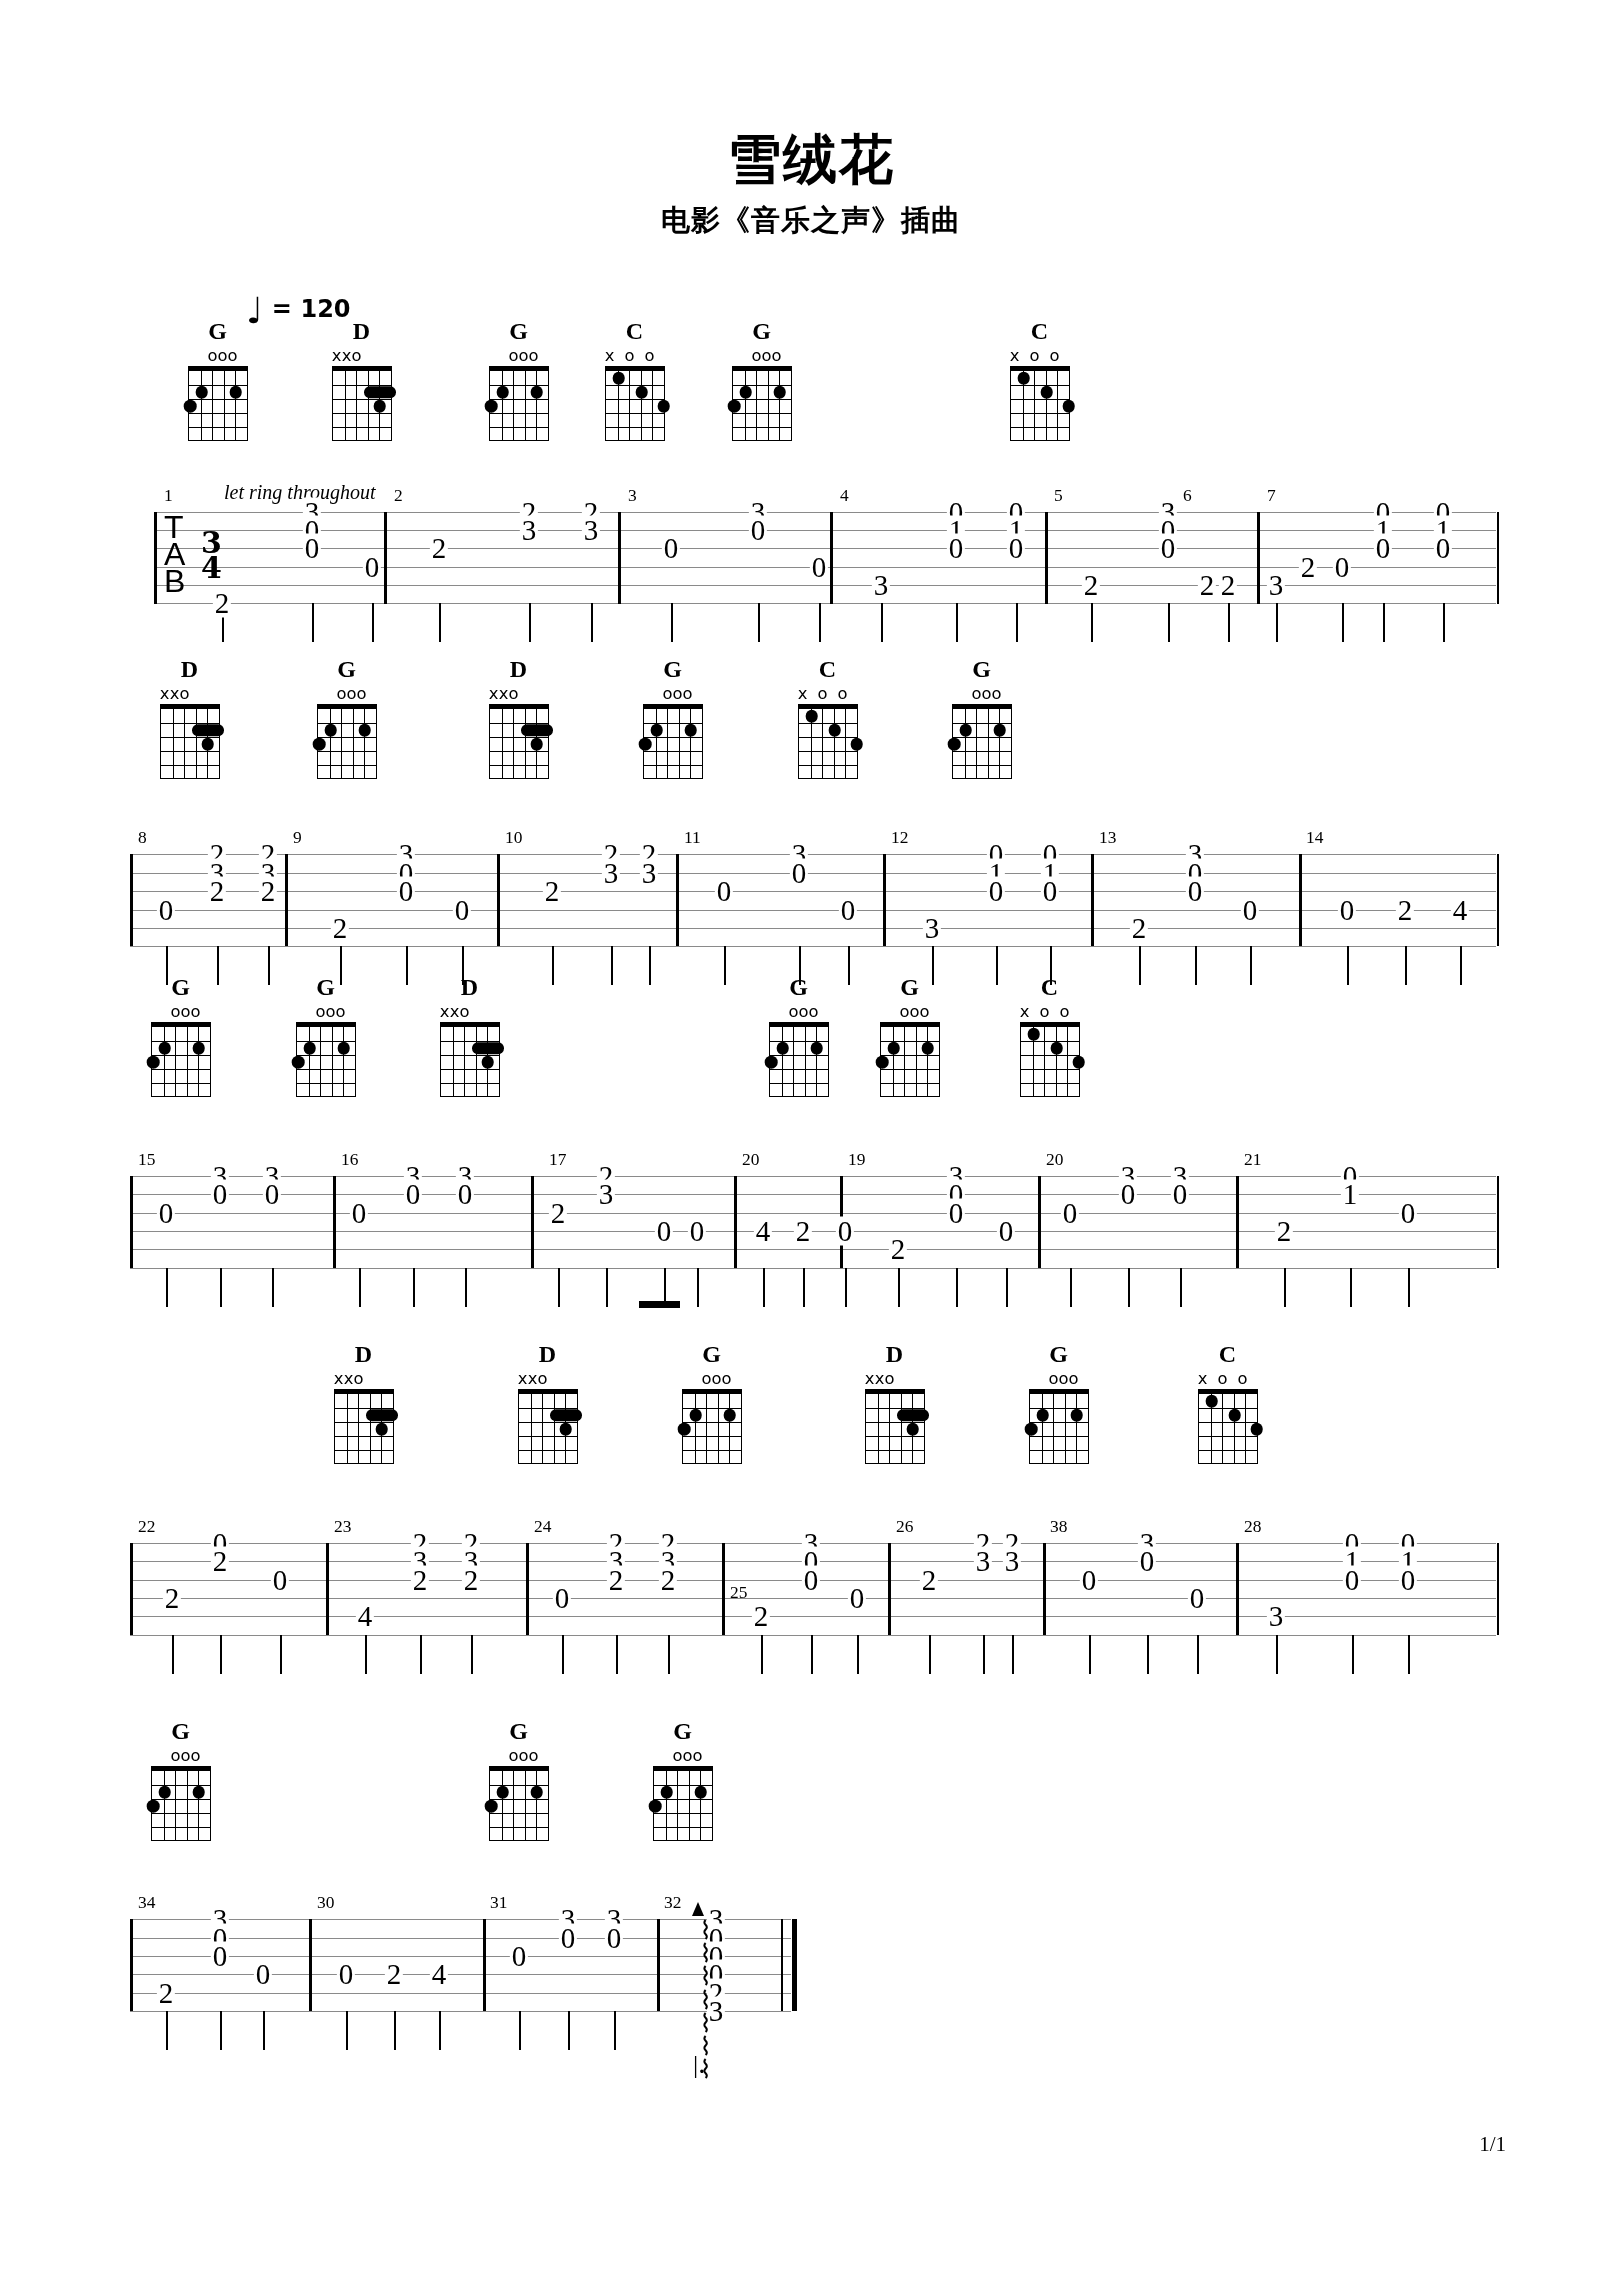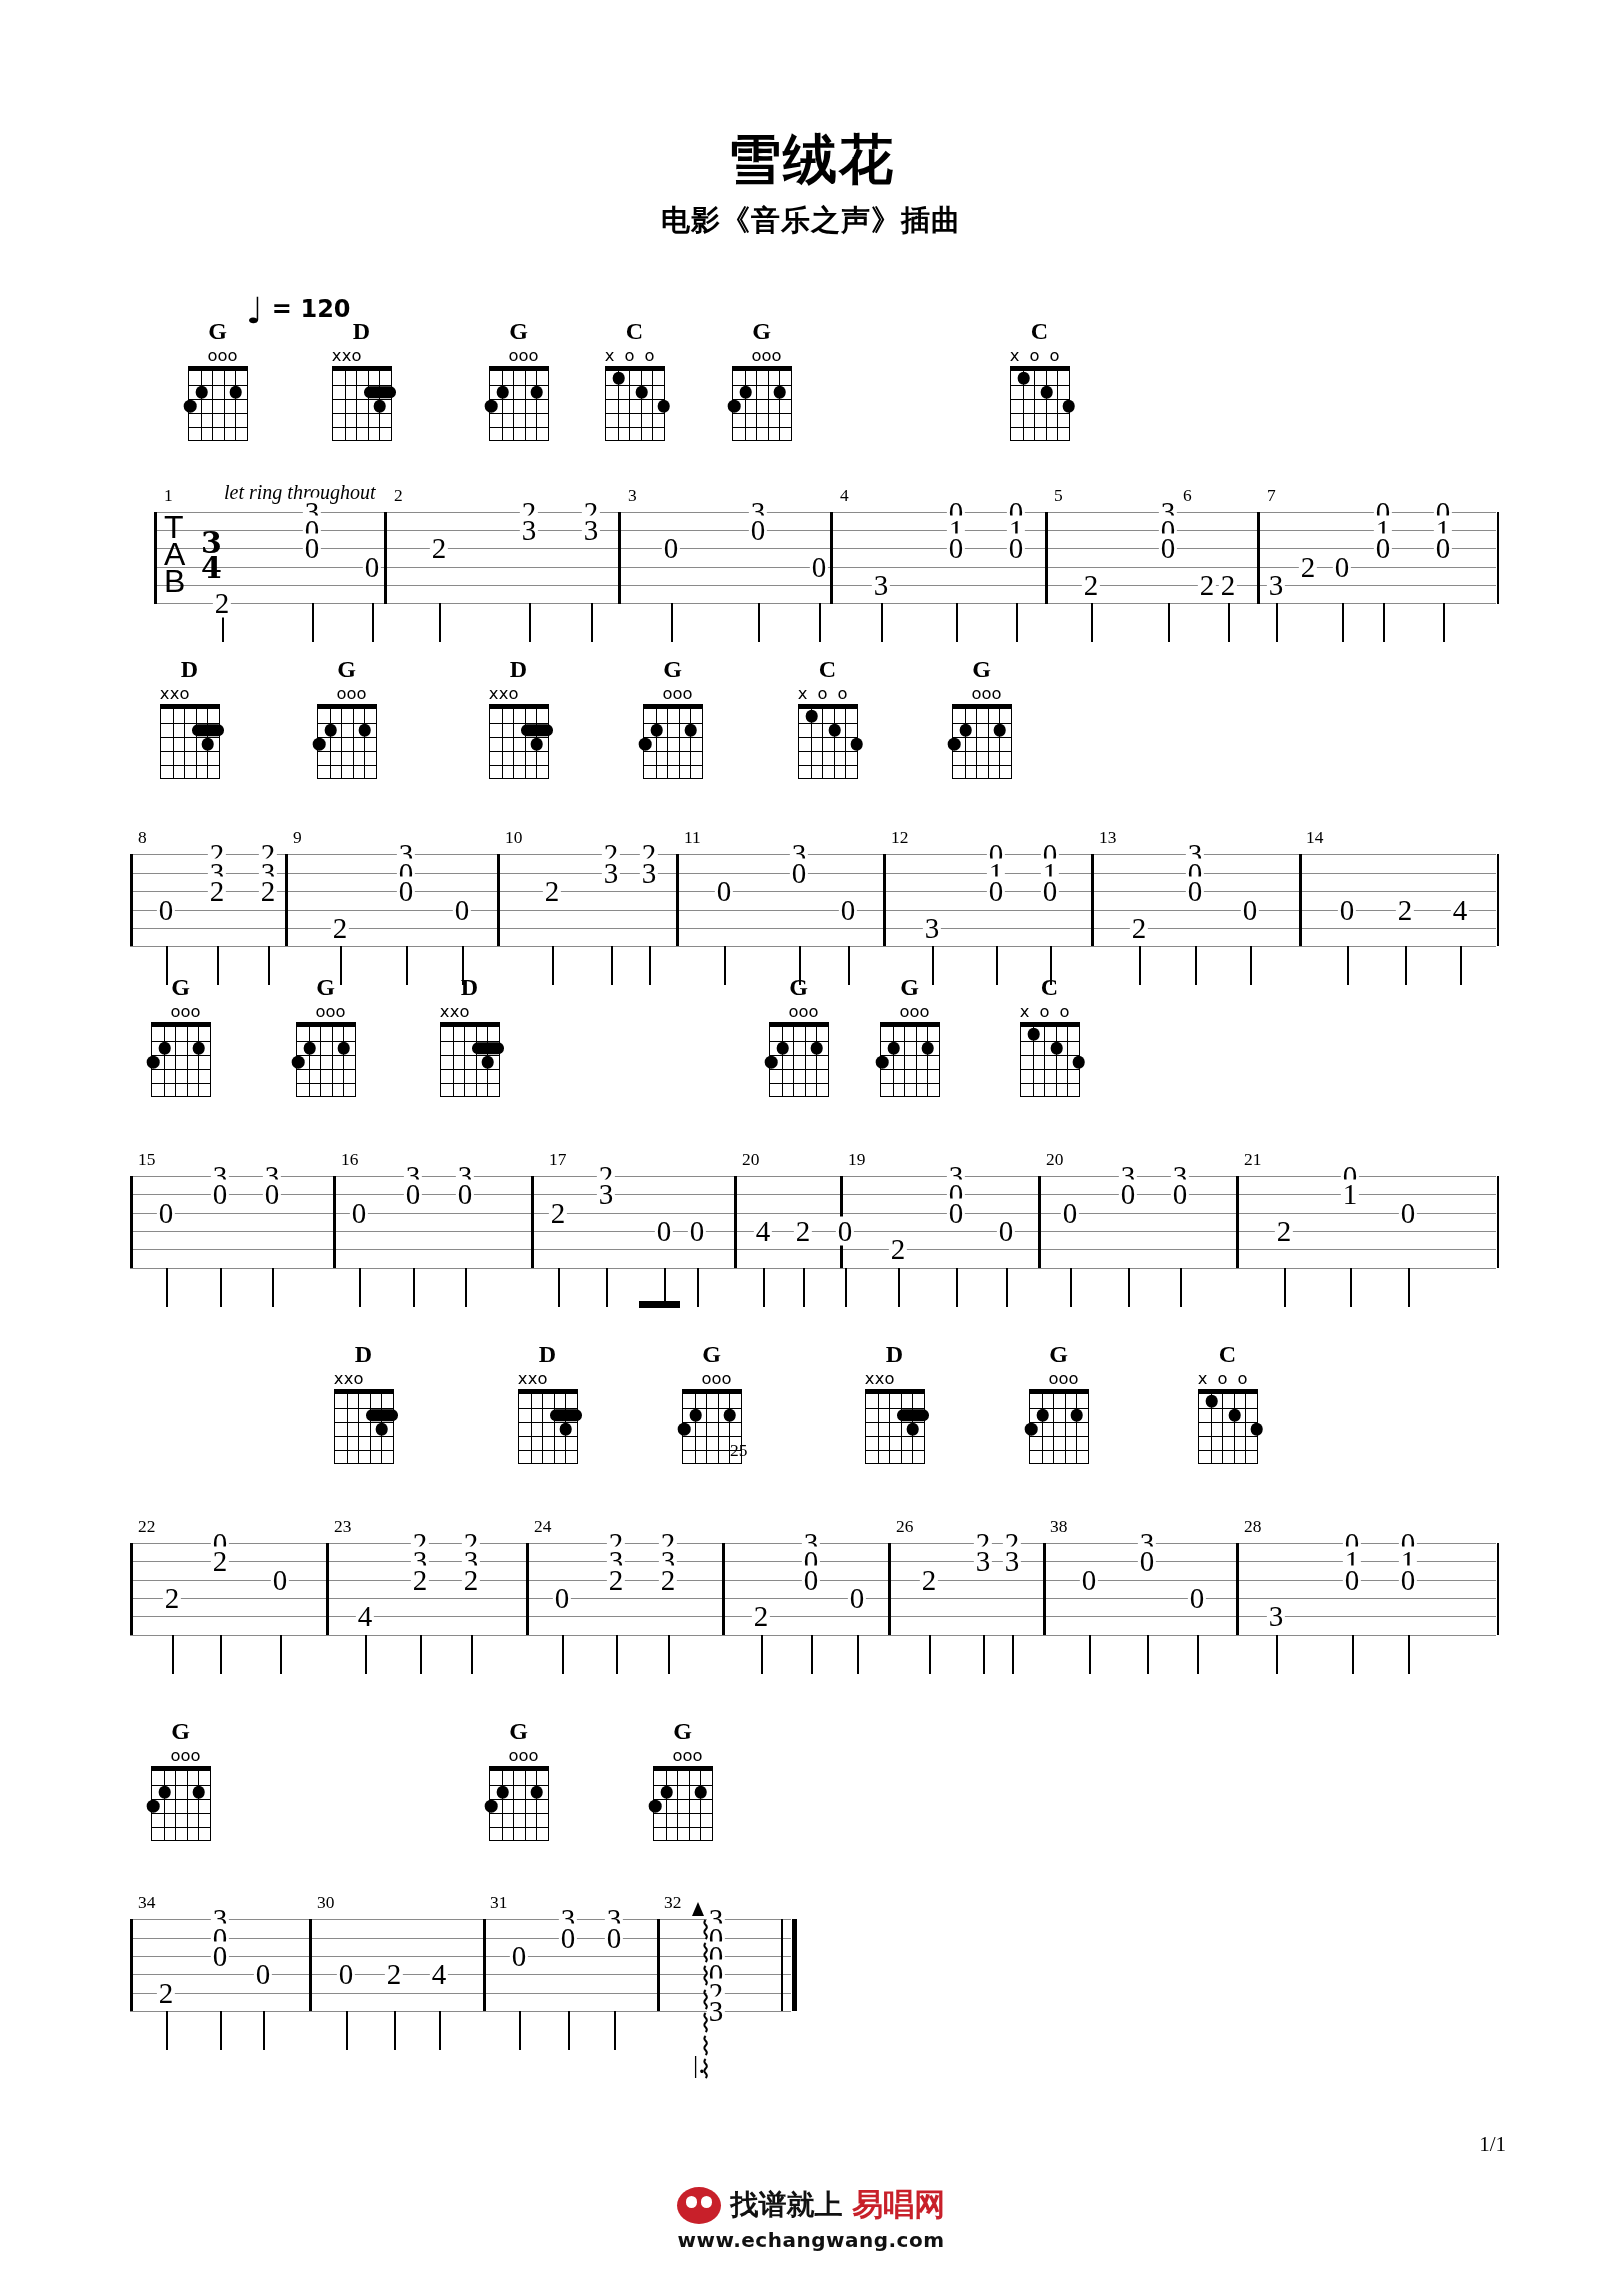--- a/index.html
+++ b/index.html
@@ -158,28 +158,20 @@
   <div class="subtitle">电影《音乐之声》插曲</div>
 
   <div class="tempo">
     <span class="qnote">♩</span>
     <span>=</span>
     <span>120</span>
   </div>
 
   <div class="pagenum">1/1</div>
 
-  <div class="footer">
-    <div class="footer-row">
-      <span class="logo-mark"></span>
-      <span class="logo-text1">找谱就上</span>
-      <span class="logo-text2">易唱网</span>
-    </div>
-    <div class="logo-url">www.echangwang.com</div>
-  </div>
 
   <div id="render-root">
       <div class="chordbox" style="left: 182px; top: 319px;">
         <div class="chordname">G</div>
         <div class="chordmarks">
           <span>&nbsp;</span>
           <span>&nbsp;</span>
           <span>o</span>
           <span>o</span>
           <span>o</span>
@@ -993,21 +985,21 @@
         <div class="endline" style="left: 1497px; top: 1543px; height: 92px; width: 2.3px;"></div>
         <div class="barline" style="left: 326px; top: 1543px; height: 92px;"></div>
         <div class="barline" style="left: 526px; top: 1543px; height: 92px;"></div>
         <div class="barline" style="left: 722px; top: 1543px; height: 92px;"></div>
         <div class="barline" style="left: 888px; top: 1543px; height: 92px;"></div>
         <div class="barline" style="left: 1043px; top: 1543px; height: 92px;"></div>
         <div class="barline" style="left: 1236px; top: 1543px; height: 92px;"></div>
         <div class="mnum" style="left: 138px; top: 1518px;">22</div>
         <div class="mnum" style="left: 334px; top: 1518px;">23</div>
         <div class="mnum" style="left: 534px; top: 1518px;">24</div>
-        <div class="mnum" style="left: 730px; top: 1442px;">25</div>
+        <div class="mnum" style="left: 730px; top: 1584px;">25</div>
         <div class="mnum" style="left: 896px; top: 1518px;">26</div>
         <div class="mnum" style="left: 1050px; top: 1518px;">38</div>
         <div class="mnum" style="left: 1244px; top: 1518px;">28</div>
         <div class="stem" style="left: 172px; top: 1635px; height: 39px;"></div>
         <div class="stem" style="left: 220px; top: 1635px; height: 39px;"></div>
         <div class="stem" style="left: 280px; top: 1635px; height: 39px;"></div>
         <div class="stem" style="left: 365px; top: 1635px; height: 39px;"></div>
         <div class="stem" style="left: 420px; top: 1635px; height: 39px;"></div>
         <div class="stem" style="left: 471px; top: 1635px; height: 39px;"></div>
         <div class="stem" style="left: 562px; top: 1635px; height: 39px;"></div>

